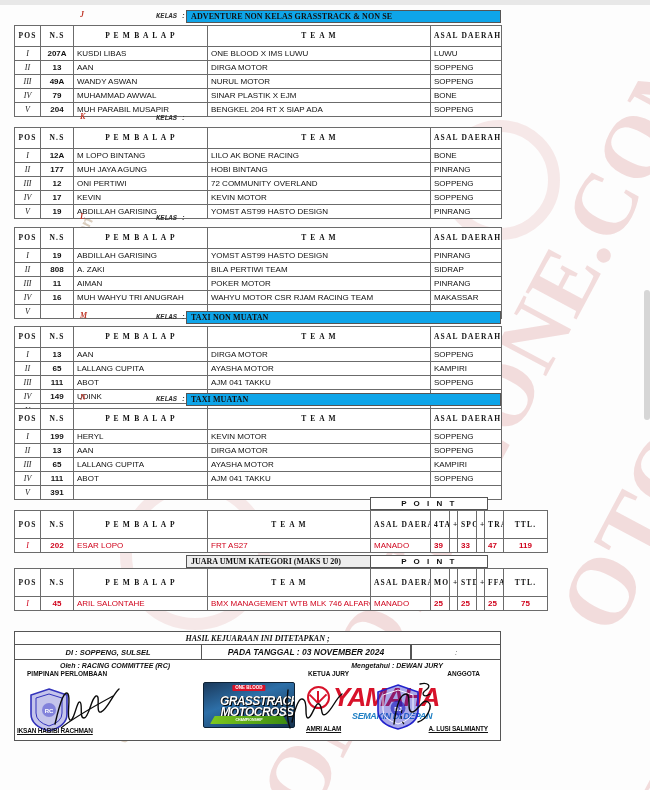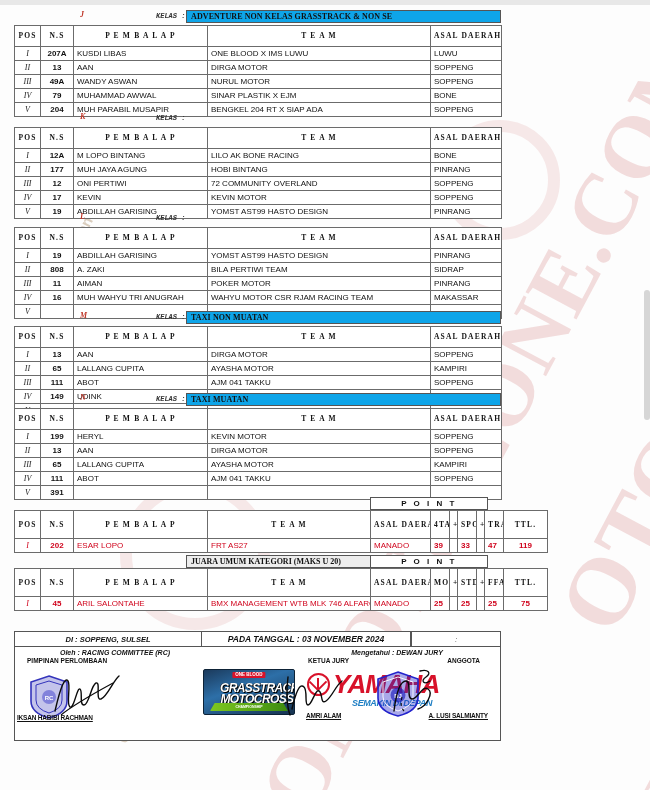--- a/index.html
+++ b/index.html
@@ -692,20 +692,21 @@
               <td class="d-plus"></td>
               <td class="d-pt">25</td>
               <td class="d-ttl">75</td>
             </tr>
           </tbody>
         </table>
       </div>
     </div>
 
   <div class="footer">
+    <div class="ft-r1">HASIL  KEJUARAAN INI DITETAPKAN ;</div>
     <div class="ft-r2">
       <div class="ft-di">DI : SOPPENG,  SULSEL</div>
       <div class="ft-tgl">PADA  TANGGAL : 03 NOVEMBER 2024</div>
       <div class="ft-blank">:</div>
     </div>
     <div class="ft-body">
 
       <div class="sig-left">
         <div class="sig-oleh">Oleh :  RACING COMMITTEE (RC)</div>
         <div class="sig-sub">PIMPINAN PERLOMBAAN</div>

